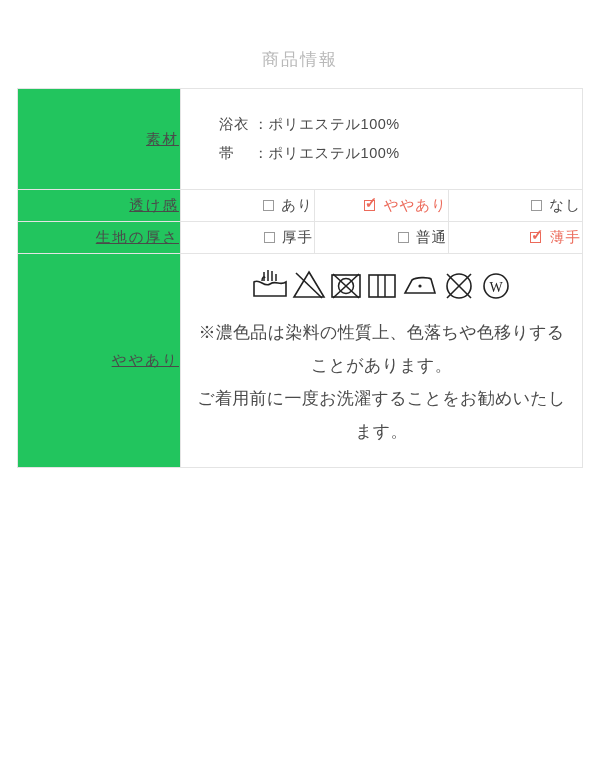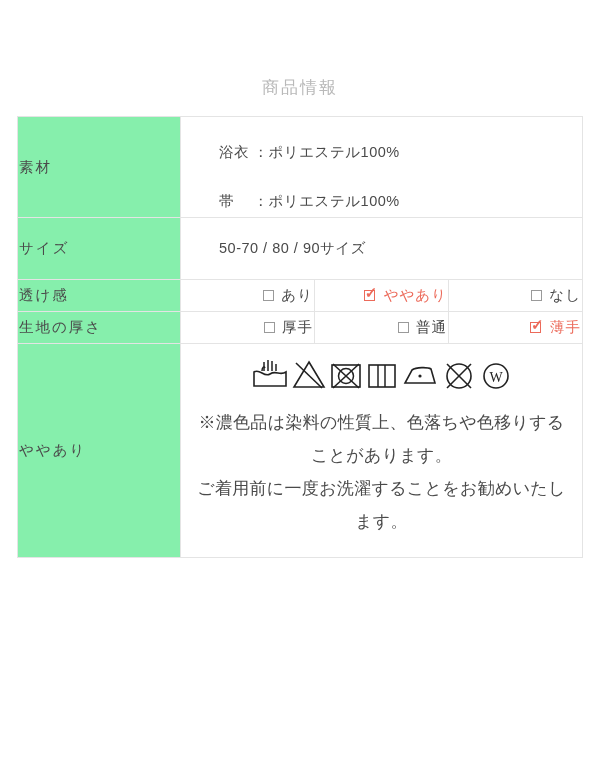--- a/index.html
+++ b/index.html
@@ -19,49 +19,49 @@
     overflow: hidden;
   }
   .title {
     text-align: center;
     font-size: 17px;
     color: #b9b9b9;
     letter-spacing: 2px;
     padding-top: 48px;
     padding-bottom: 17px;
     font-weight: normal;
-    margin-top: 28px;
   }
   table.spec {
     width: 566px;
     margin: 0 auto;
     border-collapse: collapse;
     table-layout: fixed;
   }
   table.spec td {
     border: 1px solid #e4e4e4;
     font-size: 14.5px;
     color: #4a4a4a;
     vertical-align: middle;
   }
   td.label {
     width: 163px;
-    background: #86efac;
-    text-align: left;
+    background: #22c55e;
+    text-align: right;
     color: #5a5a5a;
     letter-spacing: 2px;
     font-size: 14.5px;
+    text-decoration: underline;
   }
   td.value {
     background: #ffffff;
     padding-left: 38px;
     line-height: 2.0;
     letter-spacing: 0.5px;
   }
-  .mat-line { white-space: pre; margin-top: 20px; }
+  .mat-line { white-space: pre; }
   td.opt {
     text-align: right;
     background: #ffffff;
     height: 32px;
     letter-spacing: 1px;
   }
   .box {
     display: inline-block;
     width: 11px;
     height: 11px;
@@ -126,24 +126,20 @@
   <table class="spec">
     <tbody>
       <tr>
         <td class="label">素材</td>
         <td class="value" colspan="3" style="height:101px;">
           <div class="mat-line">浴衣 ：ポリエステル100%</div>
           <div class="mat-line">帯　 ：ポリエステル100%</div>
         </td>
       </tr>
 
-      <tr>
-        <td class="label">サイズ</td>
-        <td class="value" colspan="3" style="height:62px;">50-70 / 80 / 90サイズ</td>
-      </tr>
 
       <tr>
         <td class="label">透け感</td>
         <td class="opt">
           <span class="box"></span><span>あり</span>
         </td>
         <td class="opt">
           <span class="chk"><span class="bx"></span><span class="tick">✓</span></span><span class="on">ややあり</span>
         </td>
         <td class="opt">

